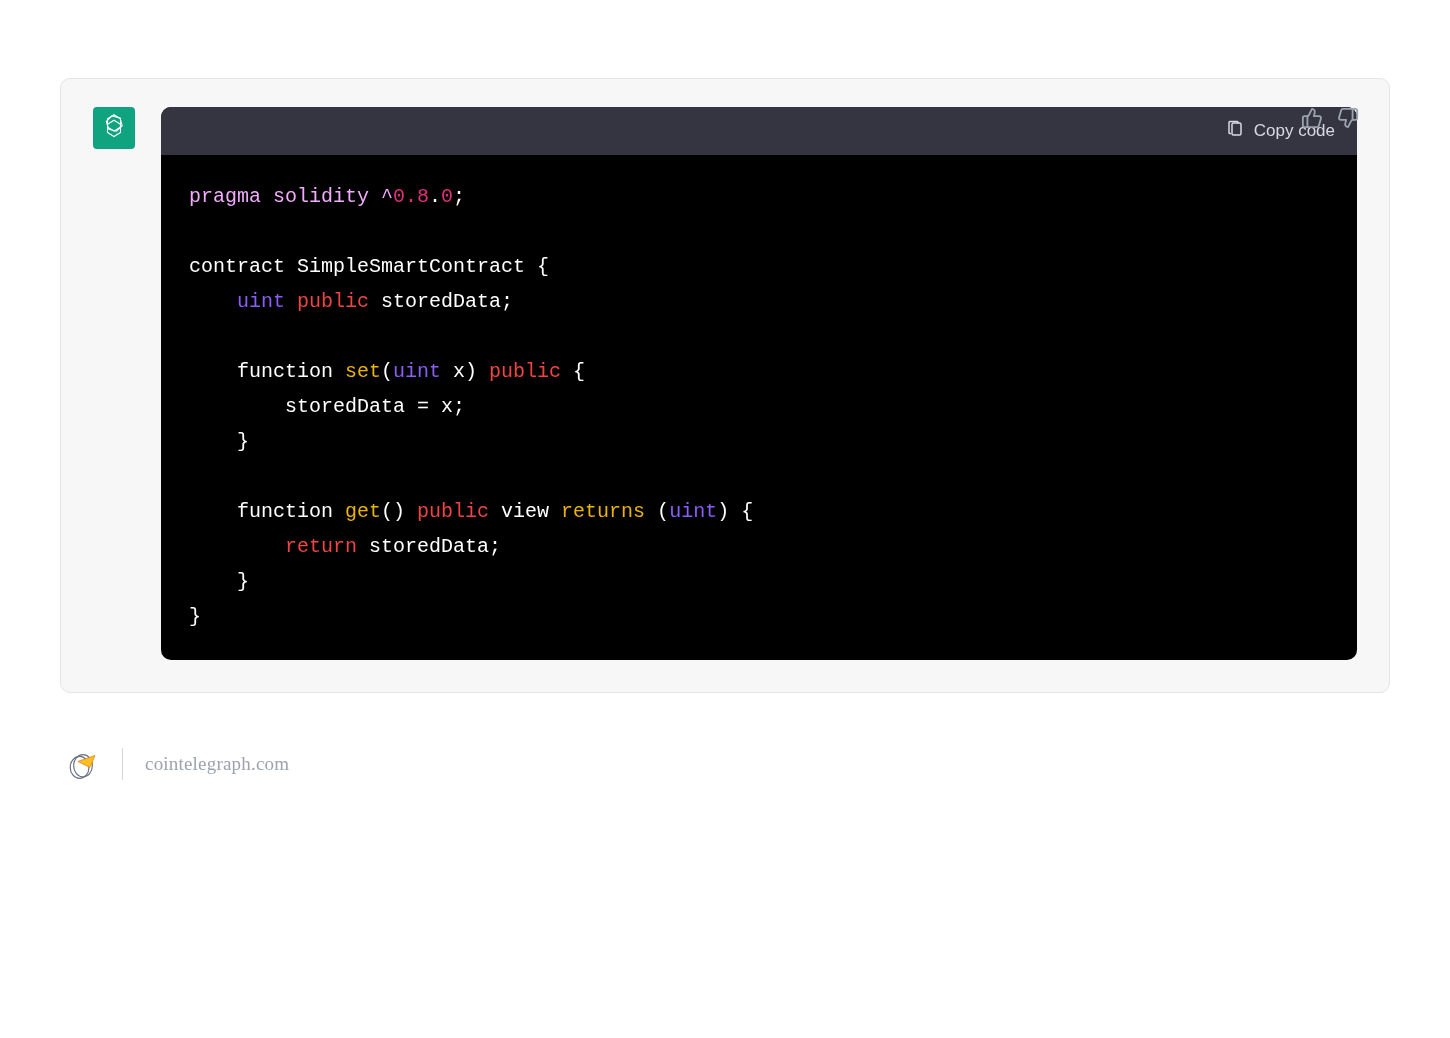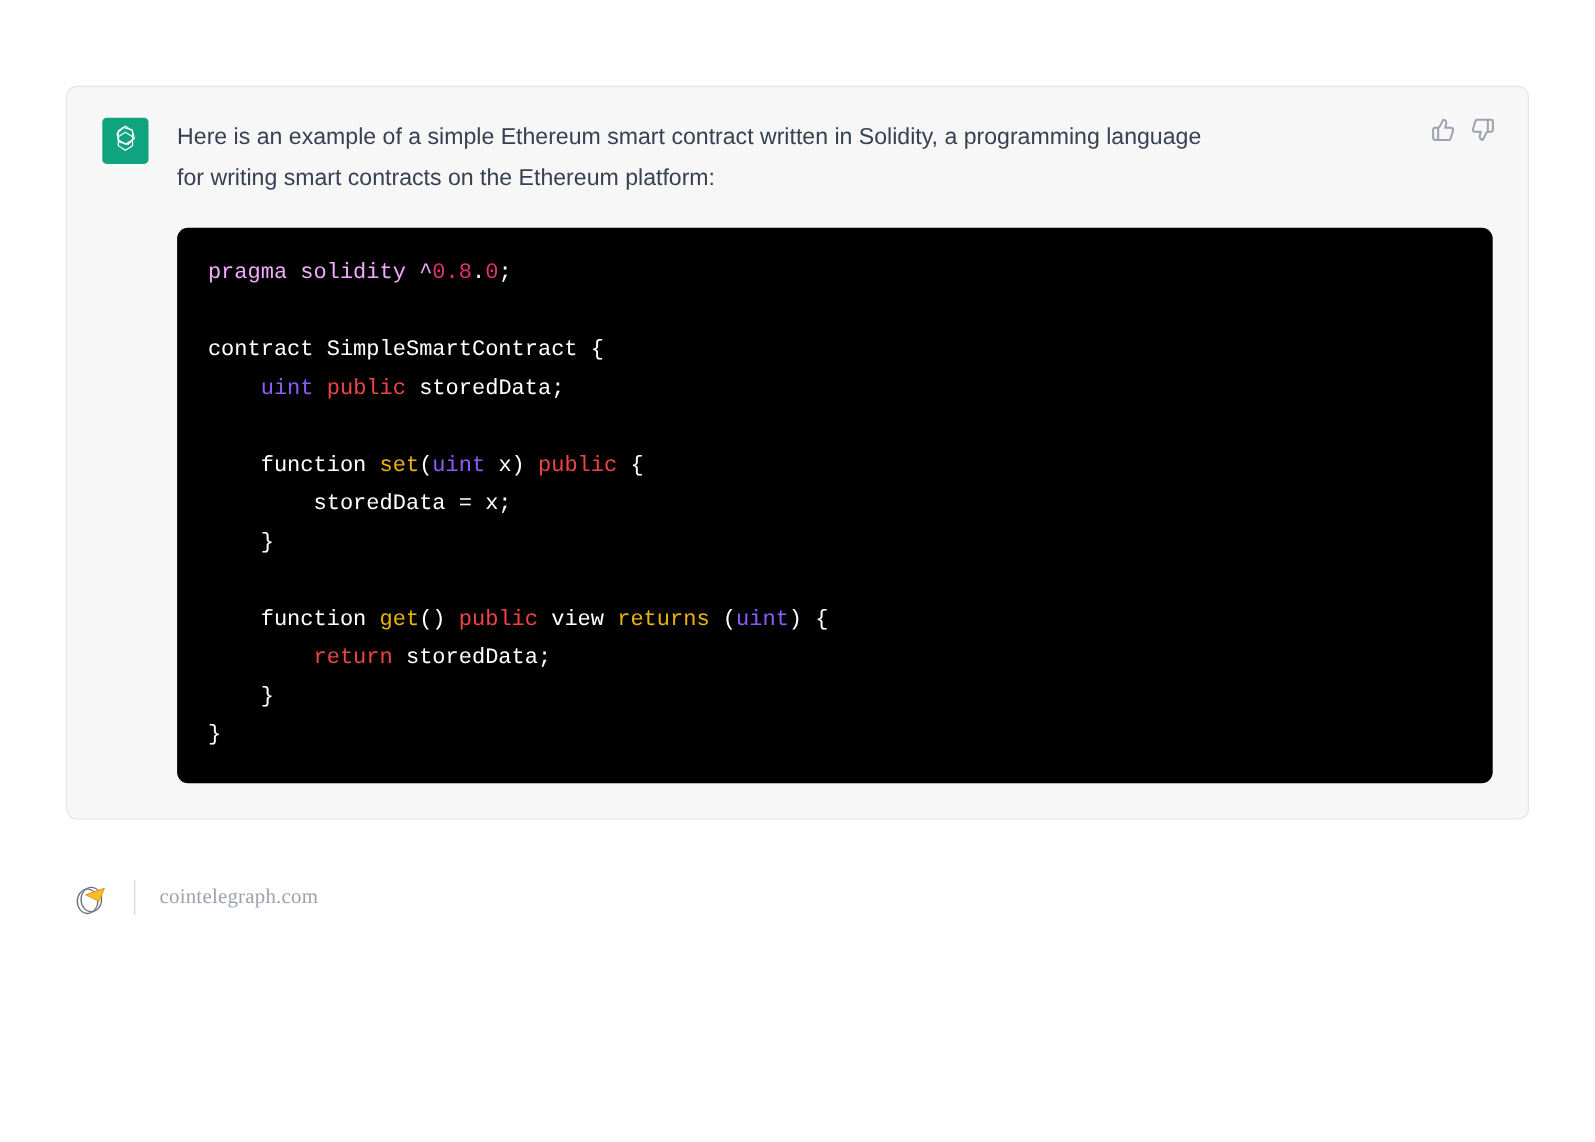--- a/index.html
+++ b/index.html
@@ -120,23 +120,33 @@
     <span>
       <svg viewBox="0 0 41 41" fill="none" stroke="#ffffff" stroke-width="1.6">
         <path d="M20.5 4 L30 10 L30 22 L20.5 28 L11 22 L11 10 Z"></path>
         <path d="M20.5 12 L30 18 L30 30 L20.5 36 L11 30 L11 18 Z"></path>
         <path d="M14 7 L26 7 L32 17 L26 27 L14 27 L8 17 Z" transform="rotate(15 20.5 20.5)"></path>
       </svg>
     </span>
   </div>
 
   <div class="content-col">
-    <p class="intro-text">Here is an example of a simple Ethereum smart contract written in Solidity, a programming language for writing smart contracts on the Ethereum platform:</p>
 
     <div class="code-block">
+      <div class="code-header">
+        <div class="copy-btn">
+          <span>
+            <svg viewBox="0 0 24 24" fill="none" stroke="currentColor" stroke-width="2" stroke-linecap="round" stroke-linejoin="round">
+              <rect x="8" y="4" width="12" height="16" rx="2"></rect>
+              <path d="M16 4V3a1 1 0 0 0-1-1H5a1 1 0 0 0-1 1v14a1 1 0 0 0 1 1h1"></path>
+            </svg>
+          </span>
+          <span>Copy code</span>
+        </div>
+      </div>
       <div class="code-body"><span class="tok-pragma">pragma solidity ^</span><span class="tok-num">0.8</span><span class="tok-plain">.</span><span class="tok-num">0</span><span class="tok-plain">;</span>
 <span class="tok-plain"></span>
 <span class="tok-plain">contract SimpleSmartContract {</span>
 <span class="tok-plain">    </span><span class="tok-type">uint</span><span class="tok-plain"> </span><span class="tok-kw">public</span><span class="tok-plain"> storedData;</span>
 <span class="tok-plain"></span>
 <span class="tok-plain">    function </span><span class="tok-fn">set</span><span class="tok-plain">(</span><span class="tok-type">uint</span><span class="tok-plain"> x) </span><span class="tok-kw">public</span><span class="tok-plain"> {</span>
 <span class="tok-plain">        storedData = x;</span>
 <span class="tok-plain">    }</span>
 <span class="tok-plain"></span>
 <span class="tok-plain">    function </span><span class="tok-fn">get</span><span class="tok-plain">() </span><span class="tok-kw">public</span><span class="tok-plain"> view </span><span class="tok-fn">returns</span><span class="tok-plain"> (</span><span class="tok-type">uint</span><span class="tok-plain">) {</span>

